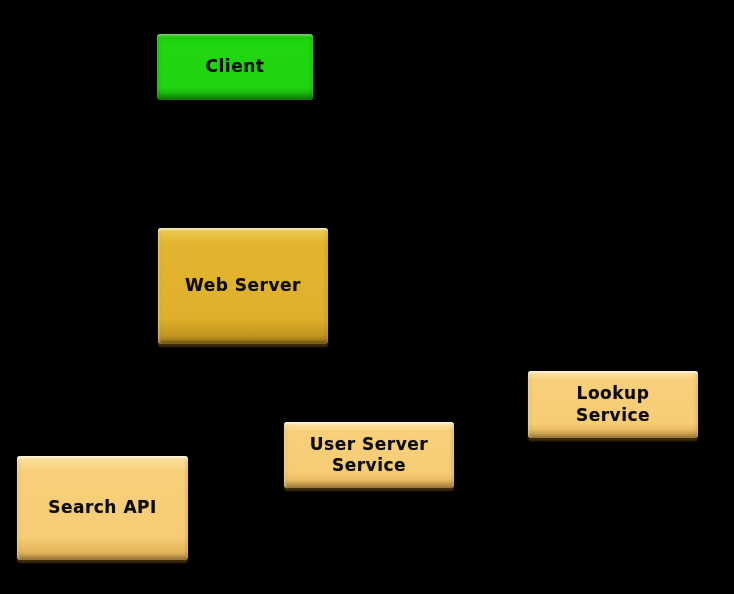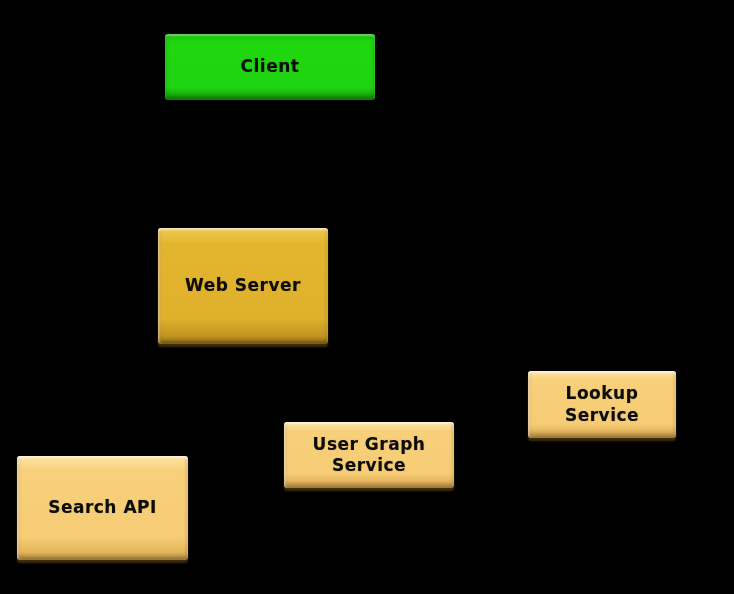--- a/index.html
+++ b/index.html
@@ -51,36 +51,36 @@
   }
   .node-tan {
     background: linear-gradient(180deg, #fde4a6 0%, #f8d07b 14%, #f6cc75 78%, #e0b055 96%, #c2913c 100%);
   }
 </style>
 </head>
 <body>
 
 <div class="canvas">
 
-  <div class="node node-green" style="left:165px; top:34px; width:210px; height:66px;align-items:center;">
+  <div class="node node-green" style="left:157px; top:34px; width:156px; height:66px;align-items:center;">
     <span class="node-label">Client</span>
   </div>
 
   <div class="node node-gold" style="left:158px; top:228px; width:170px; height:116px;">
     <span class="node-label">Web Server</span>
   </div>
 
   <div class="node node-tan" style="left:17px; top:456px; width:171px; height:104px;">
     <span class="node-label">Search API</span>
   </div>
 
   <div class="node node-tan" style="left:284px; top:422px; width:170px; height:66px;">
-    <span class="node-label">User Graph
+    <span class="node-label">User Server
 Service</span>
   </div>
 
-  <div class="node node-tan" style="left:528px; top:371px; width:148px; height:67px;">
+  <div class="node node-tan" style="left:528px; top:371px; width:170px; height:67px;">
     <span class="node-label">Lookup
 Service</span>
   </div>
 
 
 </div>
 
 </body></html>

